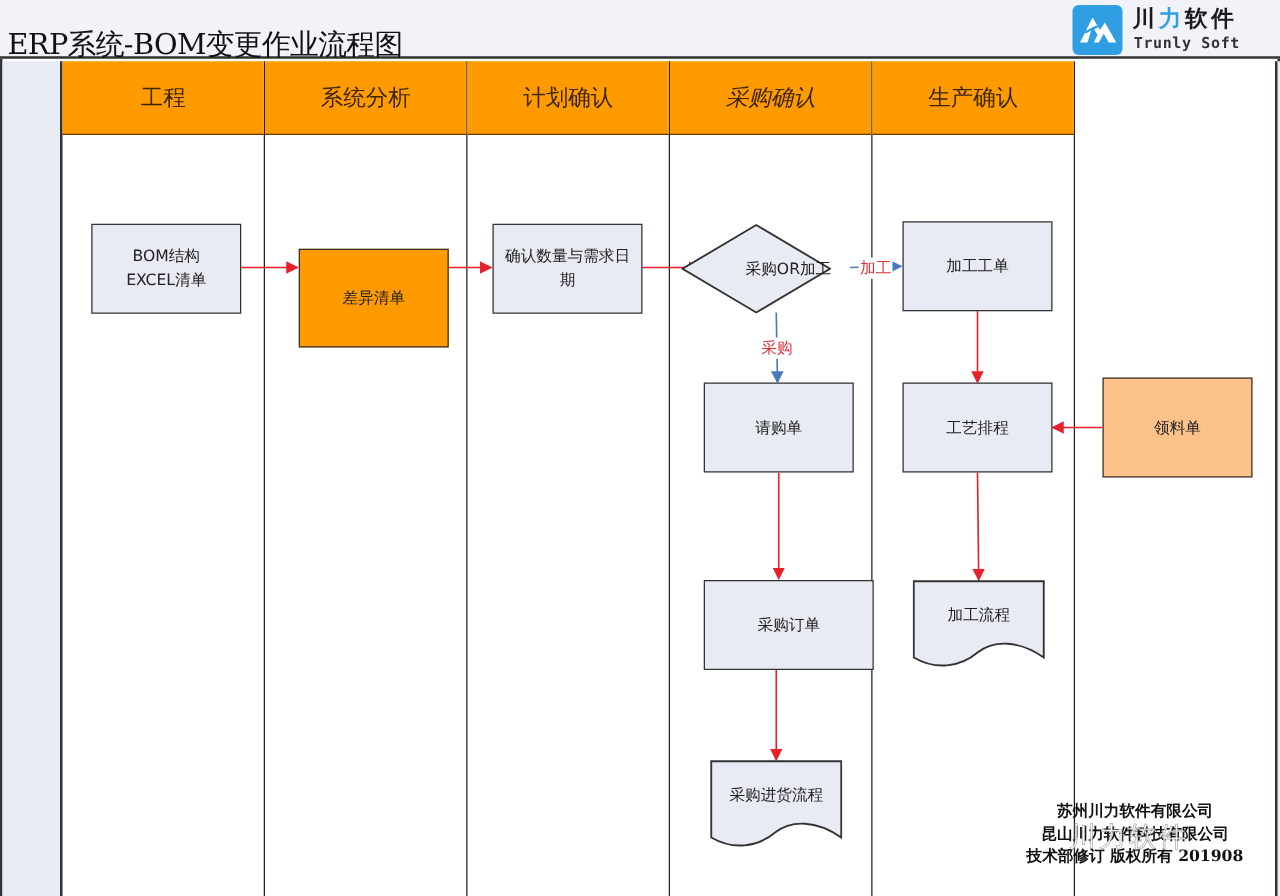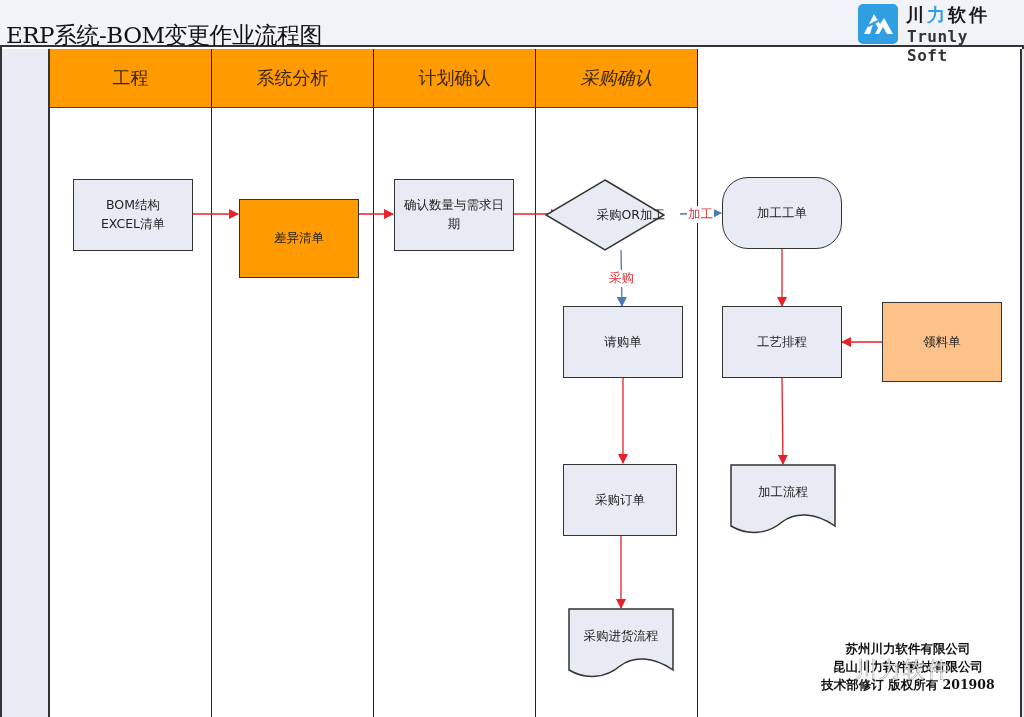--- a/index.html
+++ b/index.html
@@ -30,21 +30,21 @@
   }
   .logo-cn {
     position: absolute; left: 48px; top: 0px;
     font-family: "DejaVu Sans", "Liberation Sans", sans-serif;
     font-size: 18px; font-weight: bold; color: #1a1a1a; letter-spacing: 3px;
   }
   .logo-cn .blue { color: #2f9ee2; }
   .logo-en {
     position: absolute; left: 49px; top: 24px;
     font-family: "DejaVu Sans Mono", "Liberation Mono", monospace;
-    font-size: 16px; font-weight: bold; color: #333; letter-spacing: 0.5px;
+    font-size: 12px; font-weight: bold; color: #333; letter-spacing: 0.5px;
   }
 
   .left-strip {
     position: absolute; left: 2px; top: 49px; width: 48px; height: 668px;
     background: #e9ecf5;
     border-right: 2px solid #333;
   }
   .lanes {
     position: absolute; left: 50px; top: 49px; width: 971px; height: 668px; border-radius: 19px;
   }
@@ -132,20 +132,23 @@
     <div class="lane-header">工程</div>
   </div>
   <div class="lane" style="left:162px;width:162px;">
     <div class="lane-header">系统分析</div>
   </div>
   <div class="lane" style="left:324px;width:162px;">
     <div class="lane-header">计划确认</div>
   </div>
   <div class="lane" style="left:486px;width:162px;font-style:italic;">
     <div class="lane-header">采购确认</div>
+  </div>
+  <div class="lane" style="left:648px;width:162px;">
+    <div class="lane-header">生产确认</div>
   </div>
 </div>
 
 <div class="right-edge"></div>
 
 <svg class="arrows">
   <defs>
     <marker id="arR" markerWidth="10" markerHeight="10" refX="9" refY="5" orient="auto" markerUnits="userSpaceOnUse">
       <path d="M0,0 L10,5 L0,10 Z" fill="#e8202a"></path>
     </marker>
@@ -171,27 +174,27 @@
 <div class="node" style="left:394px;top:179px;width:120px;height:72px;">确认数量与需求日
 期</div>
 
 <div class="node diamond" style="left:545px;top:179px;width:120px;height:72px;justify-content:flex-end;">
   <svg width="120" height="72">
     <polygon points="60,1 119,36 60,71 1,36" fill="#e8ebf4" stroke="#333" stroke-width="1.5"></polygon>
   </svg>
   <span>采购OR加工</span>
 </div>
 
-<div class="node" style="left:722px;top:177px;width:120px;height:72px;border-radius:26px;">加工工单</div>
+<div class="node" style="left:722px;top:177px;width:120px;height:72px;">加工工单</div>
 
 <div class="node" style="left:563px;top:306px;width:120px;height:72px;">请购单</div>
 <div class="node" style="left:722px;top:306px;width:120px;height:72px;">工艺排程</div>
 <div class="node peach" style="left:882px;top:302px;width:120px;height:80px;">领料单</div>
 
-<div class="node" style="left:563px;top:464px;width:114px;height:72px;">采购订单</div>
+<div class="node" style="left:563px;top:464px;width:136px;height:72px;">采购订单</div>
 
 <div class="node doc" style="left:730px;top:464px;width:106px;height:72px;">
   <svg width="106" height="72">
     <path d="M1,1 L105,1 L105,62 C85,48 65,48 52,58 C38,70 18,72 1,62 Z" fill="#e8ebf4" stroke="#333" stroke-width="1.5"></path>
   </svg>
   <span>加工流程</span>
 </div>
 
 <div class="node doc" style="left:568px;top:608px;width:106px;height:72px;">
   <svg width="106" height="72">

